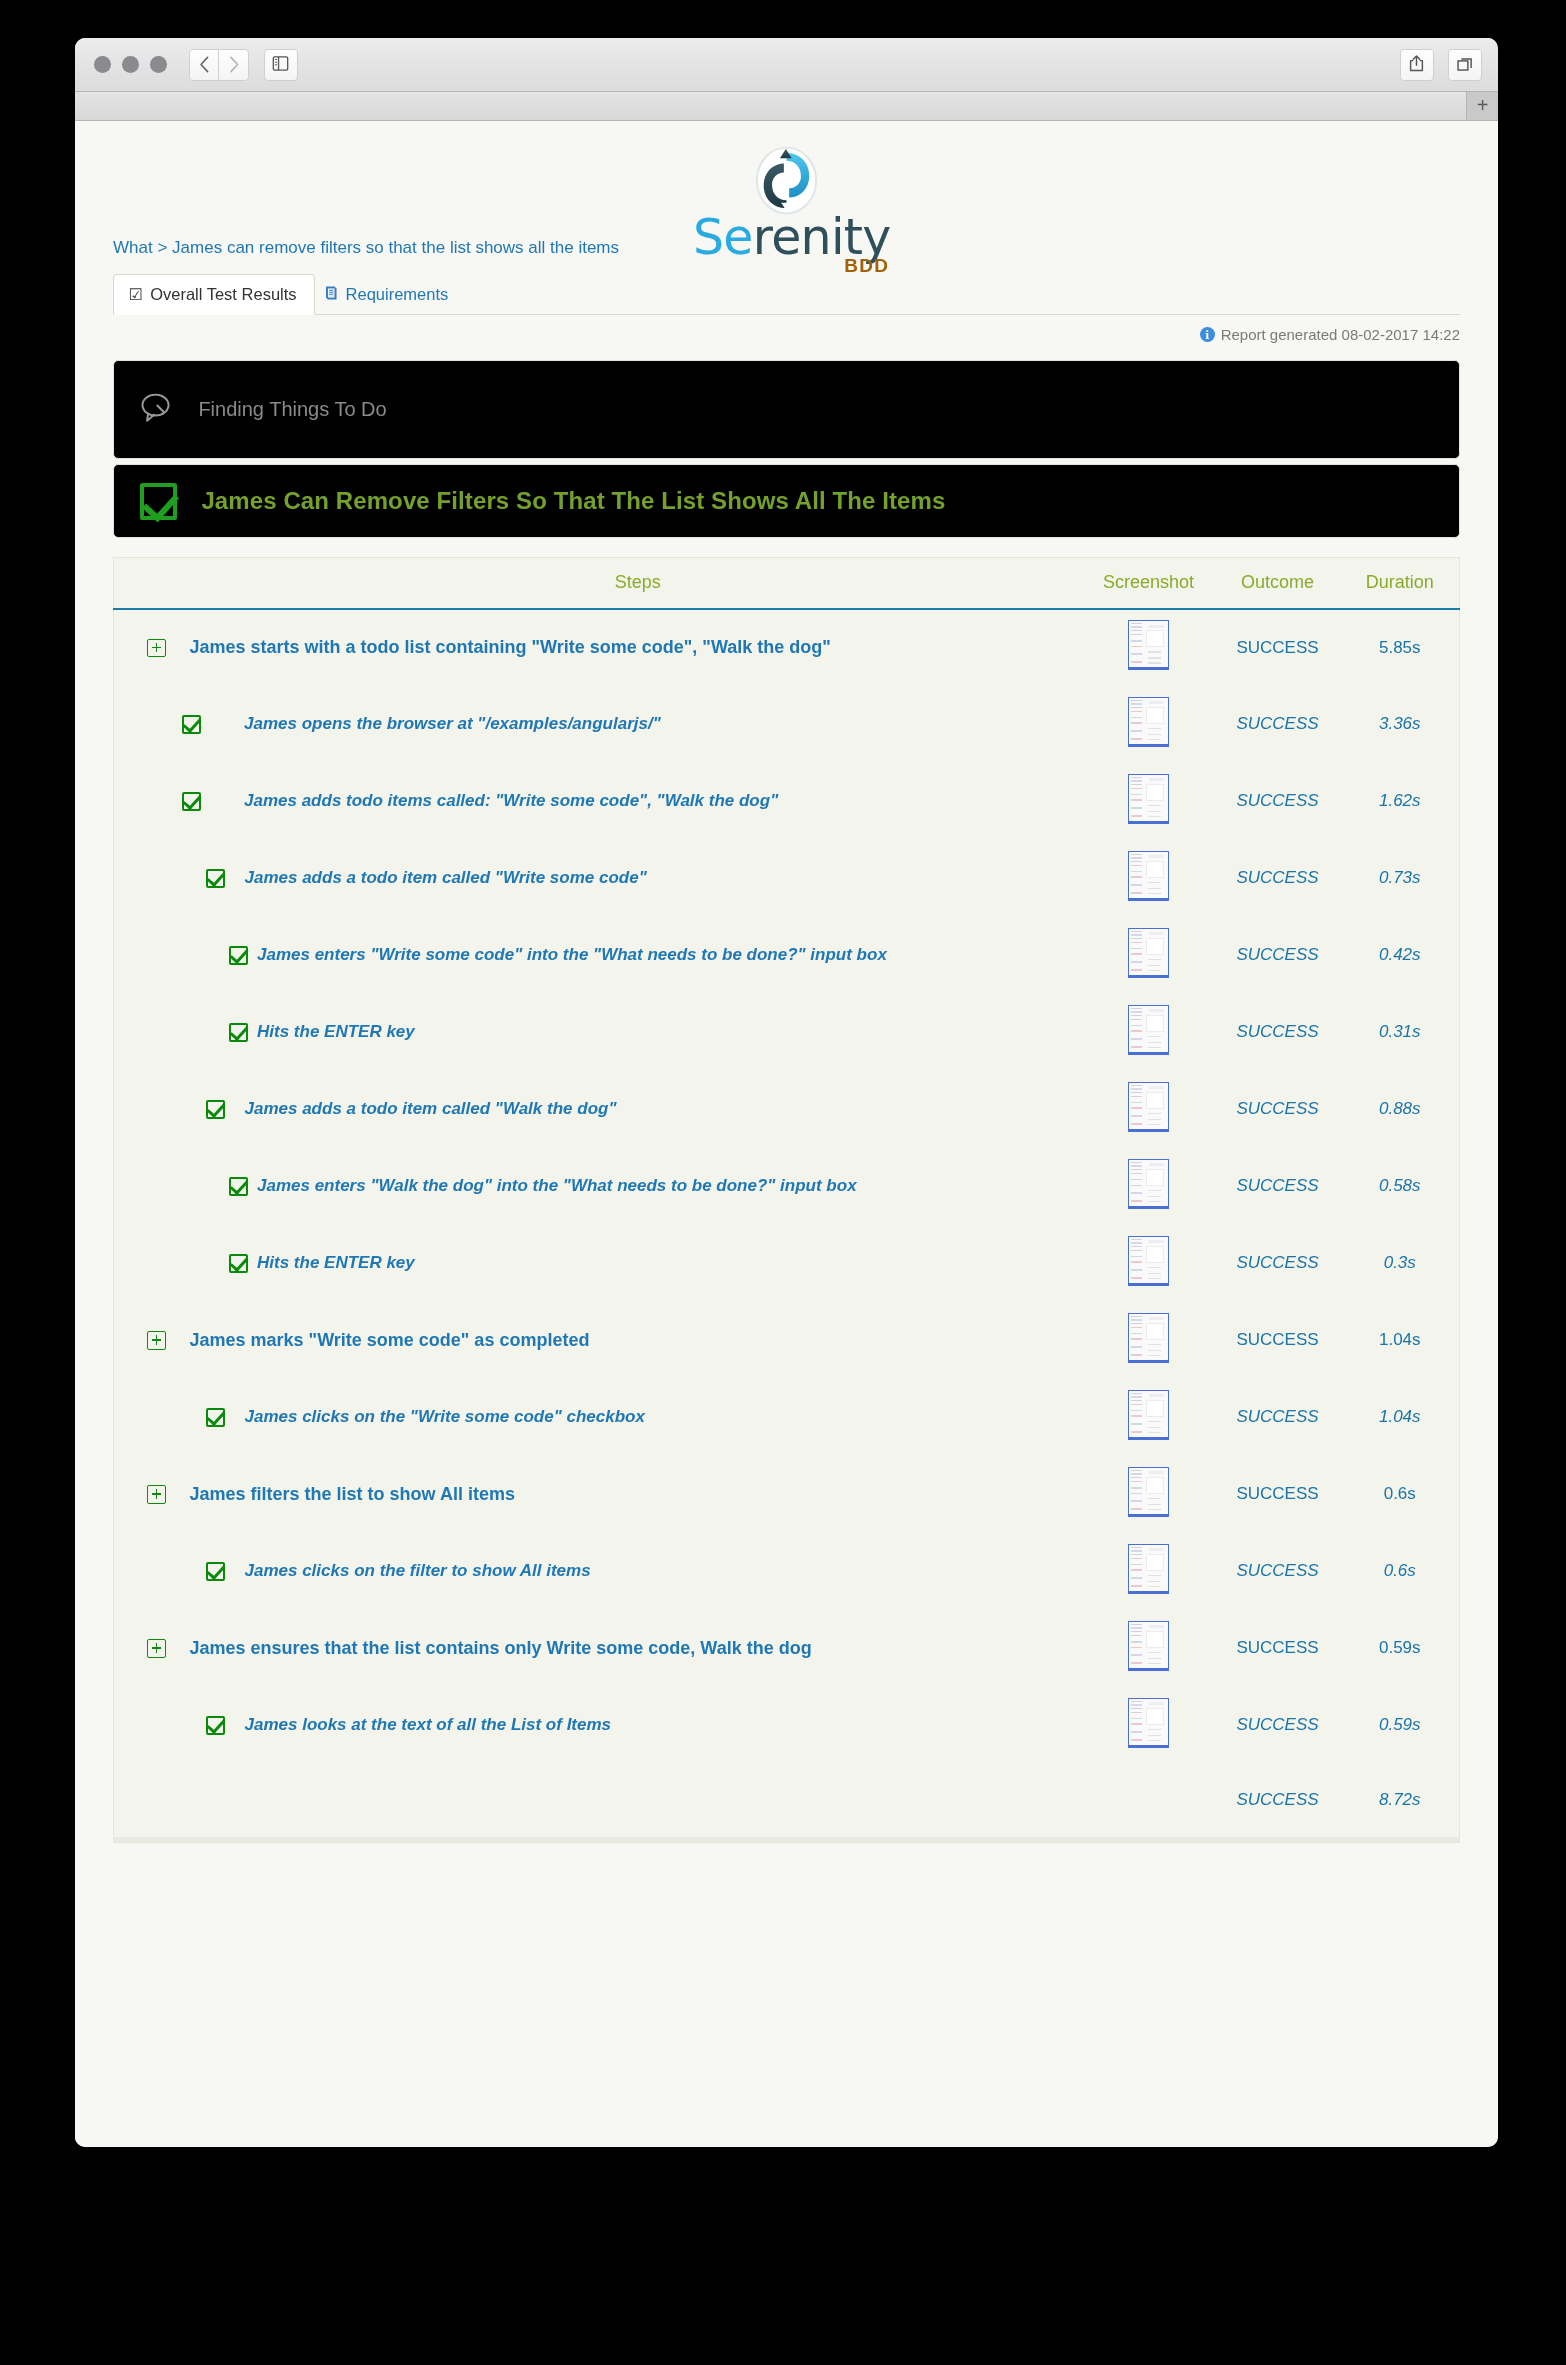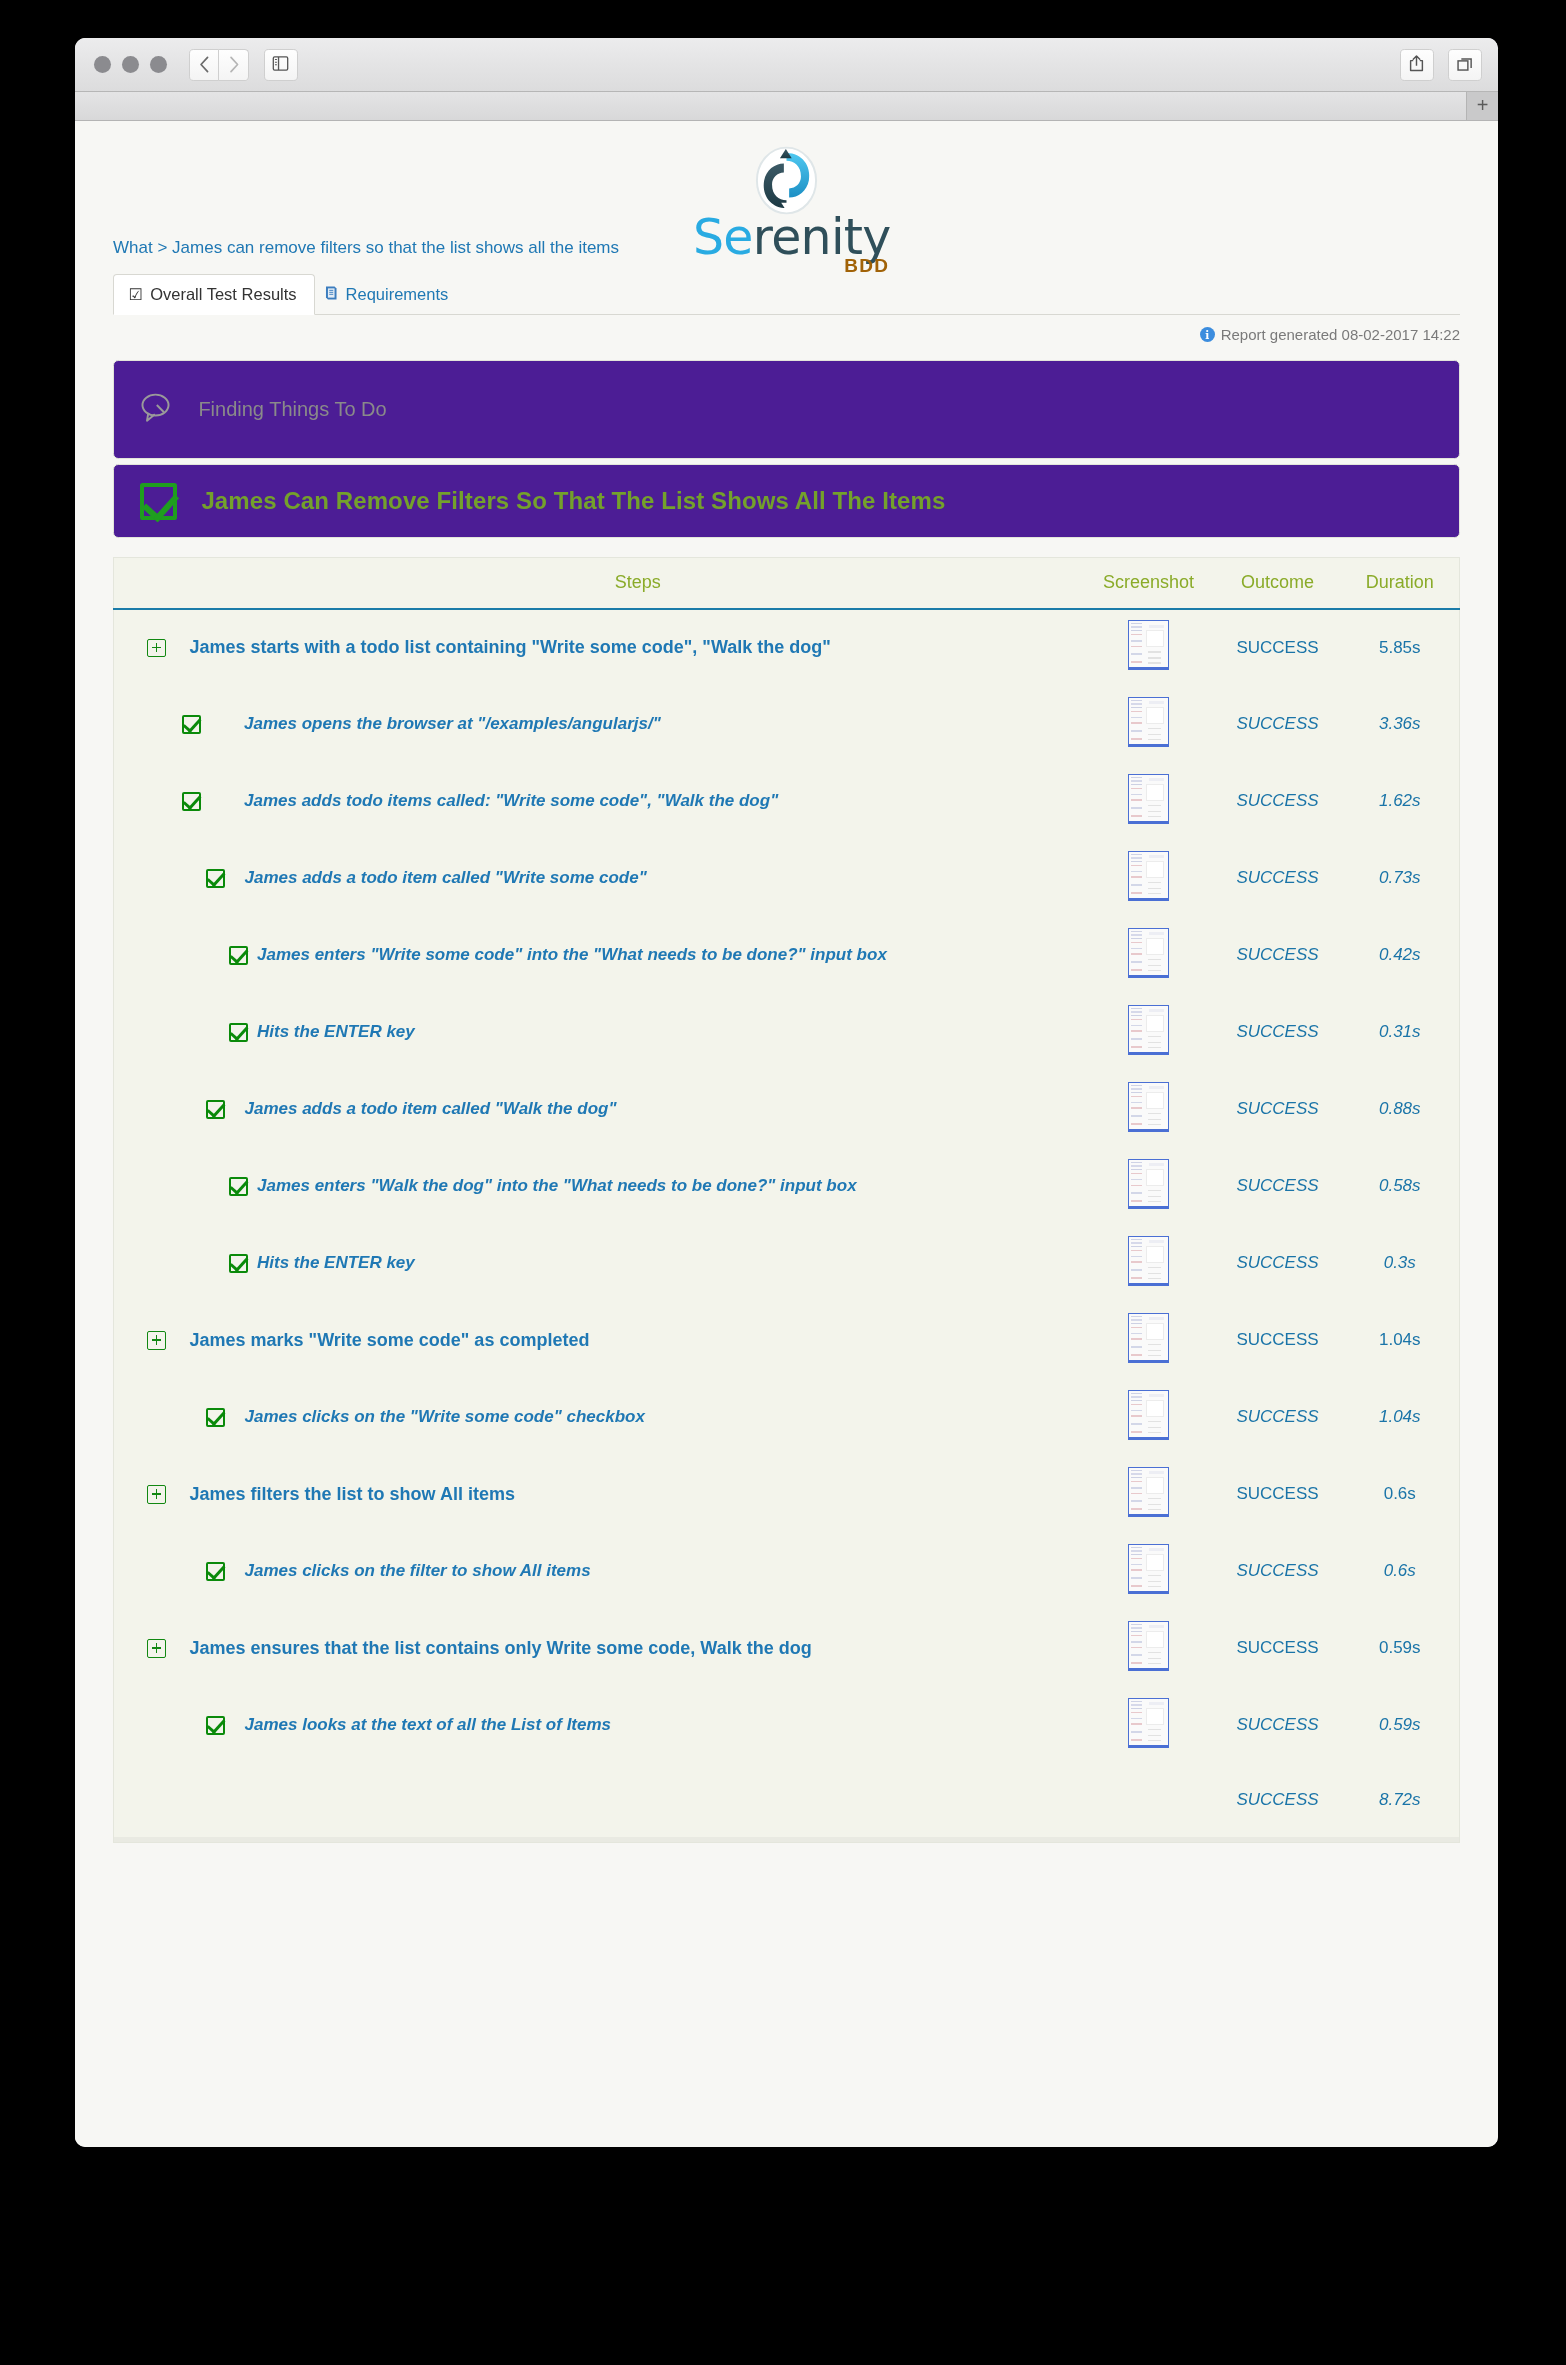--- a/index.html
+++ b/index.html
@@ -125,21 +125,21 @@
   .info-icon {
     width: 15px; height: 15px; border-radius: 50%;
     background: #3c8dde; color: #fff; font-size: 10.6px; font-weight: bold;
     display: inline-flex; align-items: center; justify-content: center;
     font-family: "DejaVu Serif", serif;
   }
 
   
   .panel {
     margin-top: 17px;
-    background: #4c1d95;
+    background: #000000;
     border: 0.7px solid #e2e4da;
     border-radius: 5.3px;
     display: flex; align-items: center;
   }
   .panel-feature { height: 99px; padding-left: 25px; }
   .panel-title { height: 74px; padding-left: 26.4px; margin-top: 5.3px; }
   .chat-icon { color: #9a9a9a; font-size: 32px; line-height: 1; }
   .feature-name {
     margin-left: 26.4px; font-size: 20px; color: #8a8a8a;
   }

